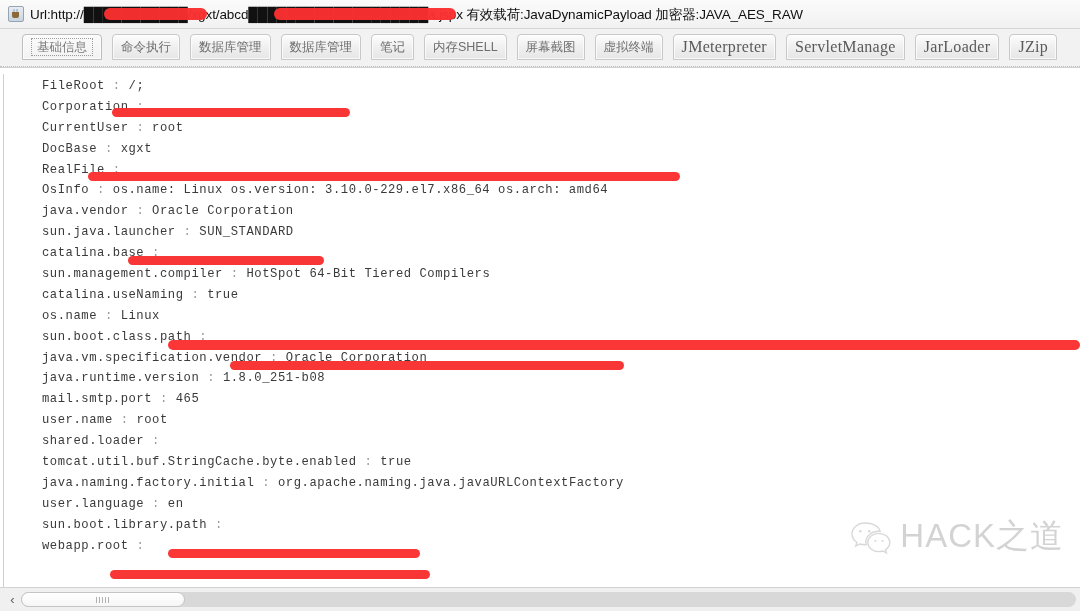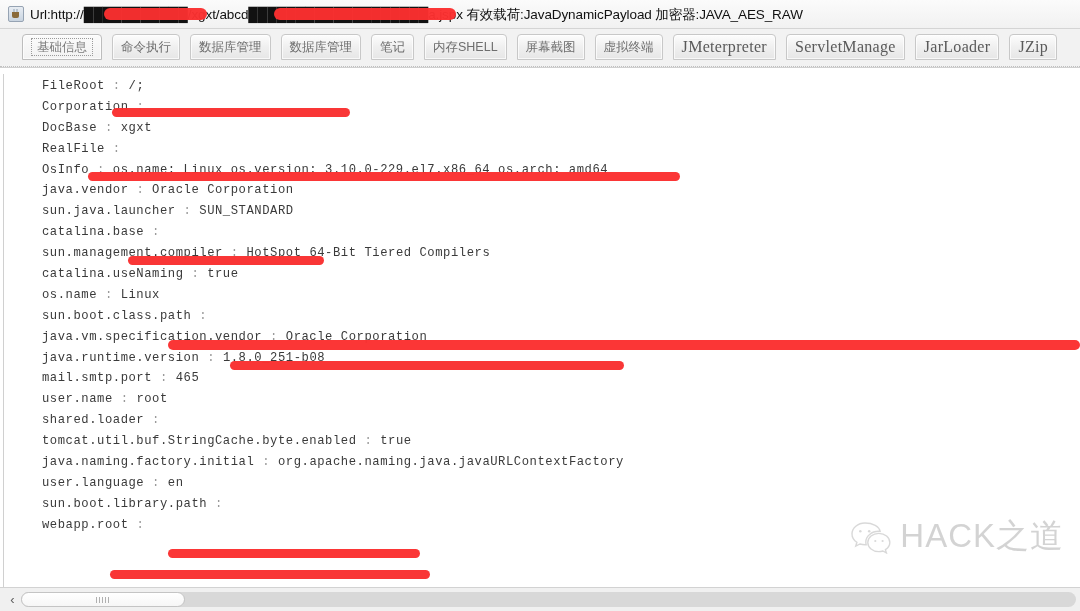--- a/index.html
+++ b/index.html
@@ -259,20 +259,21 @@
       <div class="tab latin">
         <span class="tab-inner">JZip</span>
       </div>
     </div>
 
   <div class="content-wrap">
     <div class="content-border-left"></div>
     <div class="lines" id="lines">
         <div class="line"><span class="k">FileRoot</span><span class="sep"> : </span><span class="v">/;</span></div>
         <div class="line"><span class="k">Corporation</span><span class="sep"> : </span><span class="v"></span></div>
+        <div class="line"><span class="k">CurrentUser</span><span class="sep"> : </span><span class="v">root</span></div>
         <div class="line"><span class="k">DocBase</span><span class="sep"> : </span><span class="v">xgxt</span></div>
         <div class="line"><span class="k">RealFile</span><span class="sep"> : </span><span class="v"></span></div>
         <div class="line"><span class="k">OsInfo</span><span class="sep"> : </span><span class="v">os.name: Linux os.version: 3.10.0-229.el7.x86_64 os.arch: amd64</span></div>
         <div class="line"><span class="k">java.vendor</span><span class="sep"> : </span><span class="v">Oracle Corporation</span></div>
         <div class="line"><span class="k">sun.java.launcher</span><span class="sep"> : </span><span class="v">SUN_STANDARD</span></div>
         <div class="line"><span class="k">catalina.base</span><span class="sep"> : </span><span class="v"></span></div>
         <div class="line"><span class="k">sun.management.compiler</span><span class="sep"> : </span><span class="v">HotSpot 64-Bit Tiered Compilers</span></div>
         <div class="line"><span class="k">catalina.useNaming</span><span class="sep"> : </span><span class="v">true</span></div>
         <div class="line"><span class="k">os.name</span><span class="sep"> : </span><span class="v">Linux</span></div>
         <div class="line"><span class="k">sun.boot.class.path</span><span class="sep"> : </span><span class="v"></span></div>

